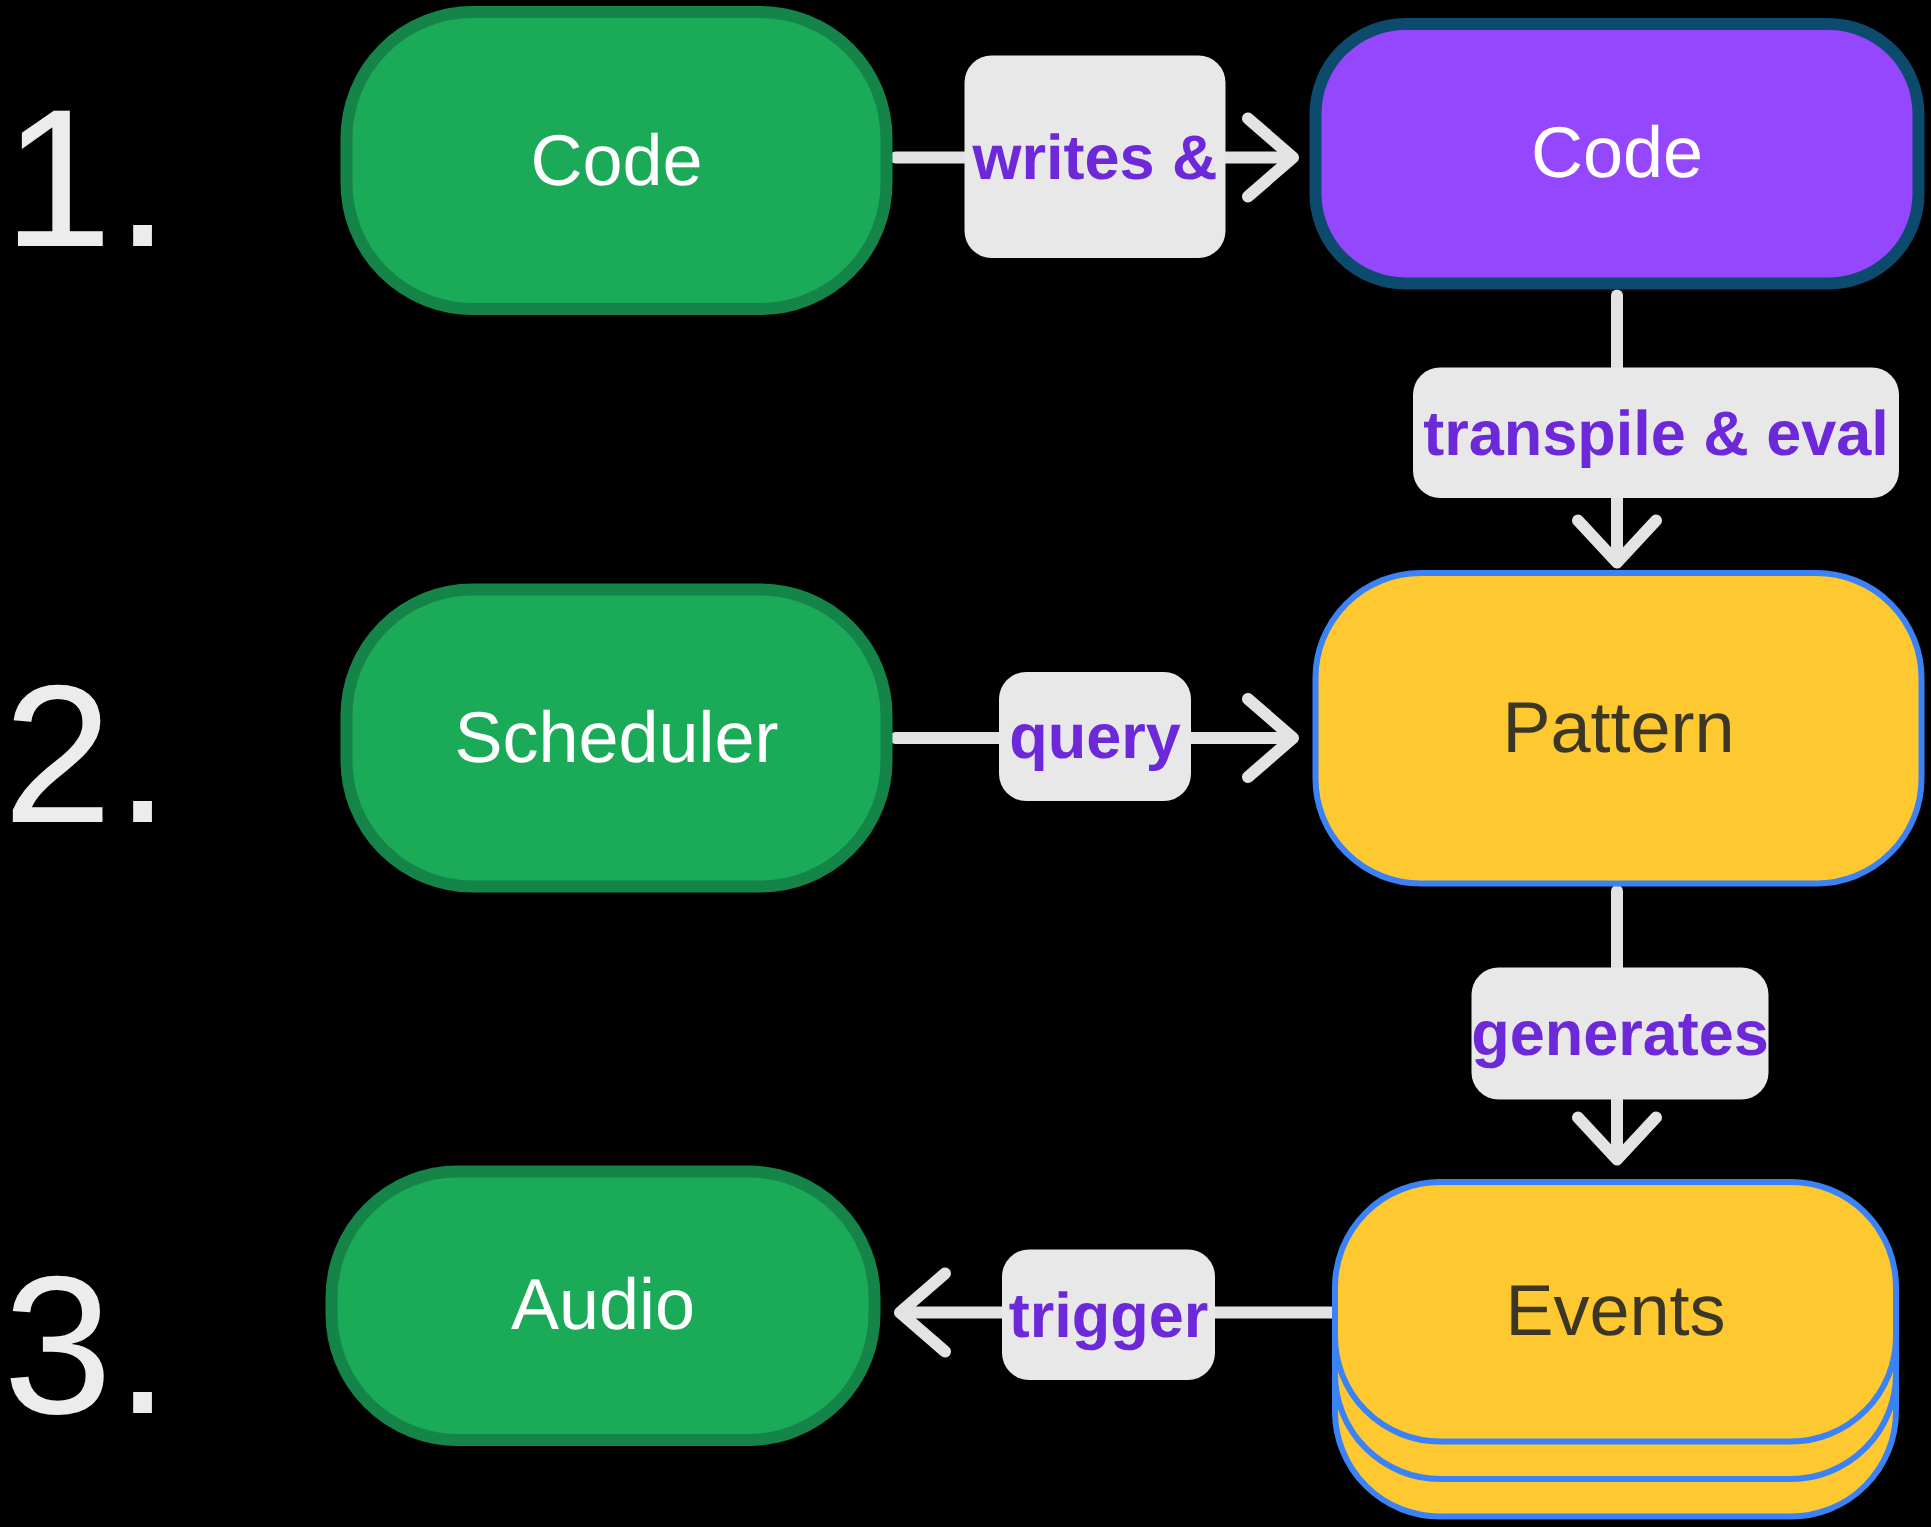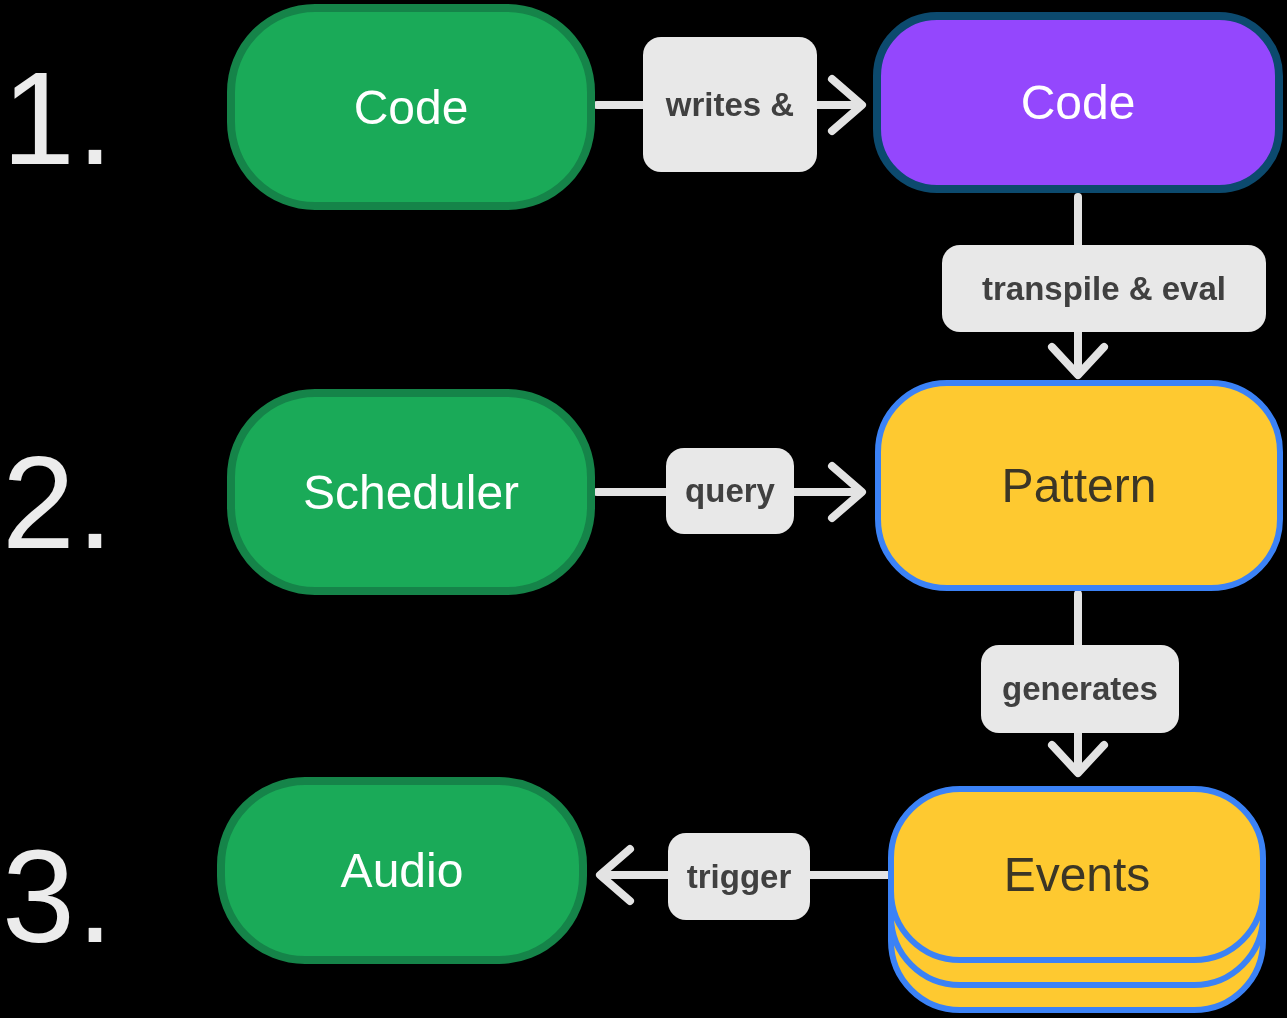--- a/index.html
+++ b/index.html
@@ -57,32 +57,32 @@
     color: #ffffff;
   }
   .node.purple {
     background: #9447fd;
     border: 8px solid #0c4a6e;
     border-radius: 64px;
     color: #ffffff;
   }
   .node.yellow {
     background: #fec930;
-    border: 6px solid #3b82f6;
+    border: 4px solid #3b82f6;
     border-radius: 72px;
     color: #3b3626;
   }
   .edge-label {
     position: absolute;
     box-sizing: border-box;
     background: #e8e8e8;
     border-radius: 18px;
-    color: #404040;
+    color: #6d28d9;
     font-weight: bold;
-    font-size: 33px;
+    font-size: 42px;
     line-height: 1.32;
     display: flex;
     flex-direction: column;
     align-items: center;
     justify-content: center;
     text-align: center;
   }
 </style>
 </head>
 <body>

